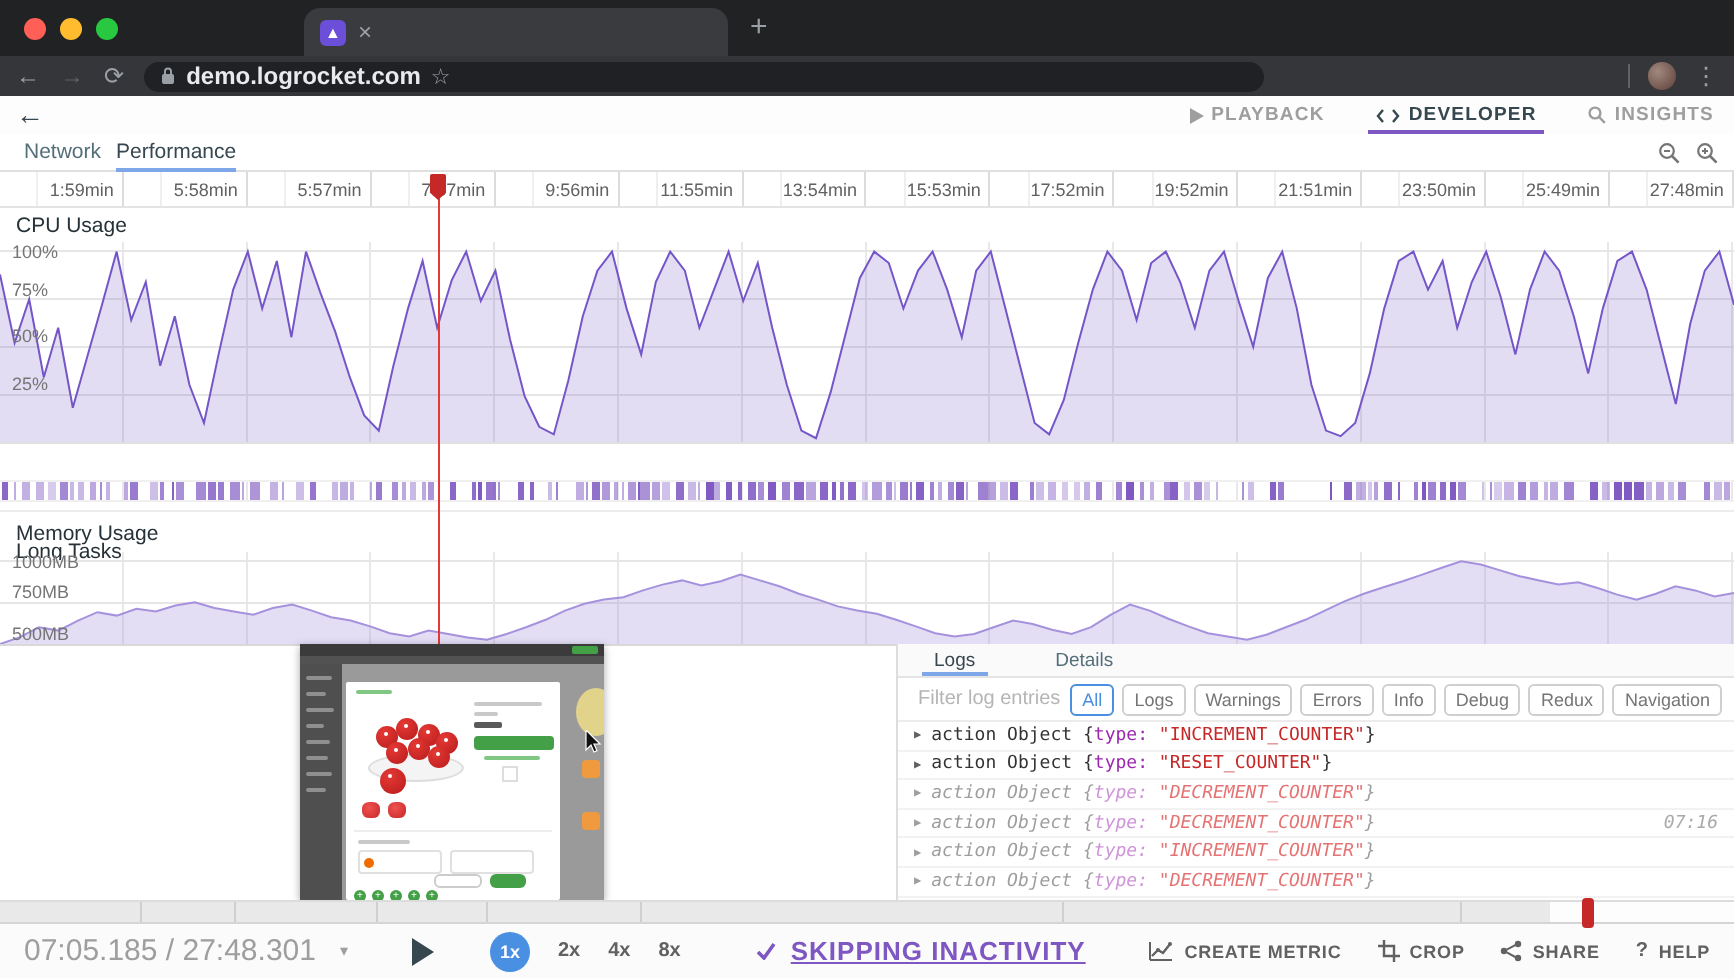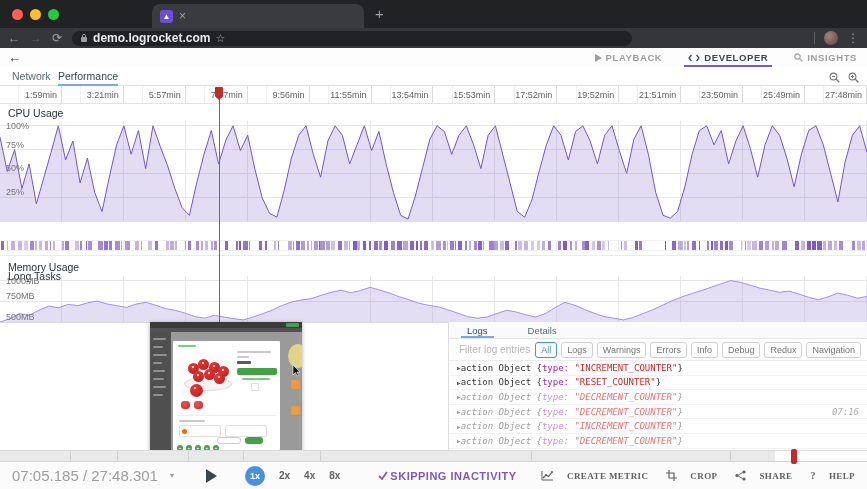--- a/index.html
+++ b/index.html
@@ -115,21 +115,21 @@
   #logs-header { height:17px; background:#fafafa; border-bottom:1px solid #e4e4e4; display:flex; align-items:stretch; padding-left:18px; gap:40px; }
   .log-tab { font-size:9.5px; color:#546e7a; display:flex; align-items:center; position:relative; }
   .log-tab.active { color:#37474f; }
   .log-tab.active::after { content:""; position:absolute; left:-6px; right:-6px; bottom:0; height:2px; background:#7da7e8; }
   #filter-row { height:22px; border-bottom:1px solid #ececec; display:flex; align-items:center; padding:0 6px 0 10px; gap:4px; }
   #filter-input { border:none; outline:none; flex:1; font-size:10px; color:#555; min-width:60px; }
   #filter-input::placeholder { color:#b5b5b5; }
   .pill { font-size:9px; color:#757575; border:1px solid #cfcfcf; border-radius:3px; padding:2px 5px; white-space:nowrap; background:#fff; }
   .pill.active { color:#4a90e2; border-color:#4a90e2; }
   #log-rows { overflow:hidden; height:88px; }
-  .log-row { height:14.6px; border-bottom:1px solid #f2f2f2; display:flex; align-items:center; padding:0 8px; font-family:"DejaVu Sans Mono",monospace; font-size:9px; color:#333; }
+  .log-row { height:14.6px; border-bottom:1px solid #f2f2f2; display:flex; align-items:center; padding:0 8px; font-family:"DejaVu Sans Mono",monospace; font-size:9px; color:#333; gap:5px; }
   .log-caret { font-size:6px; color:#616161; }
   .lt-key { color:#9c27b0; }
   .lt-val { color:#c62828; }
   .log-row.future { font-style:italic; }
   .log-row.future, .log-row.future .log-caret { color:#9e9e9e; }
   .log-row.future .lt-key { color:#ce93d8; }
   .log-row.future .lt-val { color:#e57373; }
   .log-ts { margin-left:auto; color:#aaa; font-size:9px; }
 
   
@@ -139,23 +139,23 @@
   #scrub-handle { position:absolute; left:791px; top:-2px; width:6px; height:15px; background:#c62828; border-radius:2px; z-index:2; }
 
   
   #player-bar { left:0; top:462px; width:867px; height:27px; background:#fbfbfb; display:flex; align-items:center; padding:0 12px; gap:10px; }
   #time-display { font-size:15px; color:#9e9e9e; white-space:nowrap; }
   #time-caret { color:#9e9e9e; font-size:8px; margin-left:2px; }
   #play-btn { margin-left:22px; width:0; height:0; border-left:11px solid #37474f; border-top:7px solid transparent; border-bottom:7px solid transparent; }
   #speed-group { display:flex; align-items:center; gap:14px; margin-left:18px; }
   .speed { font-size:10px; color:#616161; font-weight:bold; }
   .speed.active { background:#4a90e2; color:#fff; border-radius:50%; width:20px; height:20px; display:flex; align-items:center; justify-content:center; font-size:9px; }
-  #skip-inactivity { display:flex; align-items:center; gap:2px; margin-left:28px; color:#7e57c2; font-size:11px; font-weight:bold; letter-spacing:.5px; }
+  #skip-inactivity { display:flex; align-items:center; gap:7px; margin-left:28px; color:#7e57c2; font-size:13px; font-weight:bold; letter-spacing:.5px;text-decoration:underline; }
   #right-tools { margin-left:auto; display:flex; align-items:center; gap:18px; }
-  .tool-item { display:flex; align-items:center; gap:13px; font-size:9px; font-weight:bold; letter-spacing:.4px; color:#616161;font-family:Liberation Serif, serif; }
+  .tool-item { display:flex; align-items:center; gap:5px; font-size:9px; font-weight:bold; letter-spacing:.4px; color:#616161; }
   .tool-item svg { display:block; }
 </style>
 </head>
 <body>
 
 <div id="stage">
 
   <div id="tabstrip" class="abs">
     <div id="traffic-box" class="abs">
       <span class="traffic" id="tl-red"></span>
@@ -234,21 +234,21 @@
             <path d="M3 4.5 H6 M4.5 3 V6" stroke="#757575" stroke-width="1"></path>
           </svg></span>
     </div>
   </div>
 
   <div id="ruler" class="abs">
       <div class="ruler-cell">
         <span class="ruler-label">1:59min</span>
       </div>
       <div class="ruler-cell">
-        <span class="ruler-label">3:21min</span>
+        <span class="ruler-label">5:58min</span>
       </div>
       <div class="ruler-cell">
         <span class="ruler-label">5:57min</span>
       </div>
       <div class="ruler-cell">
         <span class="ruler-label">7:57min</span>
       </div>
       <div class="ruler-cell">
         <span class="ruler-label">9:56min</span>
       </div>

